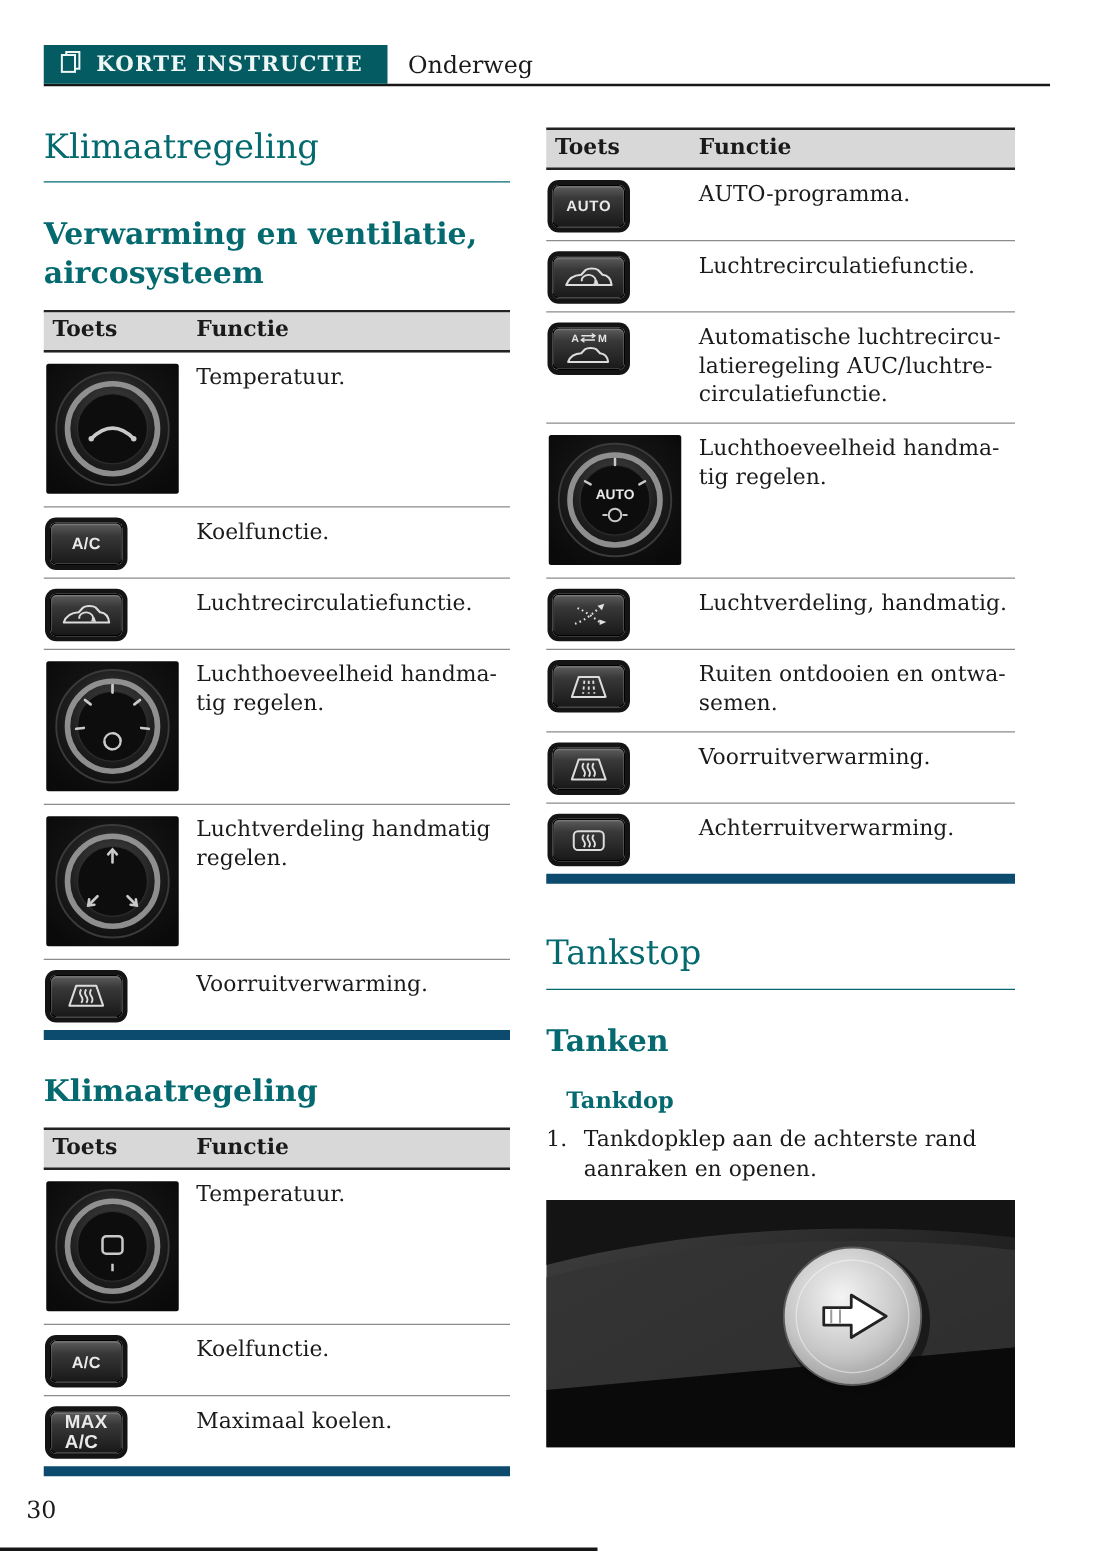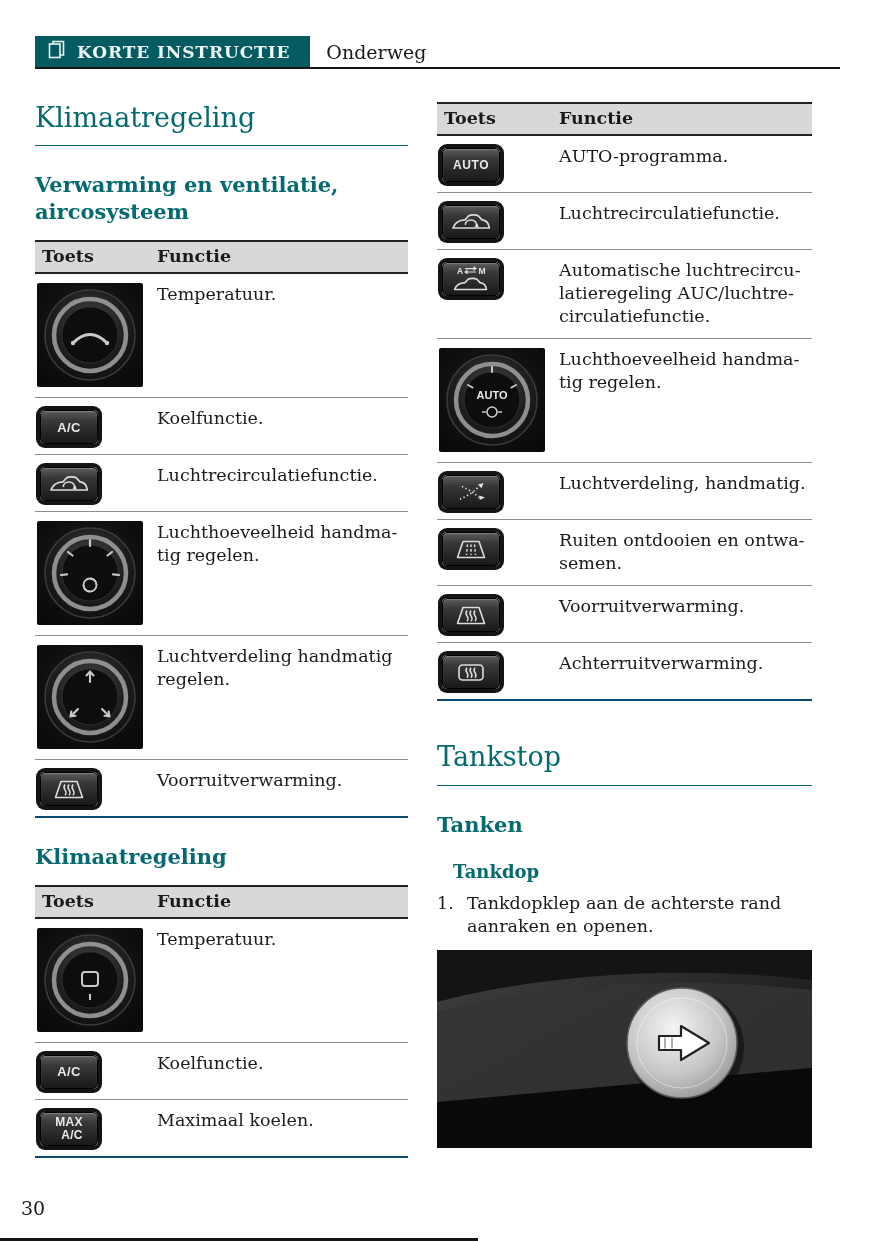--- a/index.html
+++ b/index.html
@@ -26,25 +26,25 @@
   .badge-label{font-weight:bold;font-size:17px;letter-spacing:.9px;white-space:nowrap;}
   .section-label{font-size:19px;margin-left:16px;align-self:center;}
   
   .col{position:absolute;top:102px;width:373px;}
   .col-left{left:35px;}
   .col-right{left:437px;width:375px;}
   h1.doc-title{
     color:var(--accent);font-size:27px;font-weight:normal;line-height:1.2;
     padding-bottom:11px;border-bottom:1px solid var(--accent);
   }
-  h2.doc-h2{color:var(--accent);font-size:21px;font-weight:bold;line-height:1.28;margin:26px 0 14px;}
+  h2.doc-h2{color:var(--accent);font-size:24px;font-weight:bold;line-height:1.28;margin:26px 0 14px;}
   h3.doc-h3{color:var(--accent);font-size:18px;font-weight:bold;margin:22px 16px 0;}
   .mt-lg{margin-top:40px;}
   
-  .btable{border-top:2px solid #222;border-bottom:2px solid #0c4a6e;}
+  .btable{border-top:2px solid #222;border-bottom:8px solid #0c4a6e;}
   .brow{display:flex;border-bottom:1px solid var(--rule);padding:9px 0 10px;}
   .brow:last-child{border-bottom:none;}
   .bhead{background:#d8d8d8;border-bottom:2px solid #222;padding:4px 0;}
   .bhead .bcell{font-weight:bold;font-size:17.5px;line-height:1.25;}
   .c1{width:122px;flex:none;padding-left:2px;}
   .bhead .c1{padding-left:7px;}
   .c2{flex:1;font-size:17.5px;line-height:1.32;padding-right:2px;hyphens:manual;}
   
   .tile-dial{
     width:106px;height:104px;border-radius:2px;
@@ -54,21 +54,21 @@
   .tile-btn{
     width:58px;height:34px;border-radius:5px;margin-left:3px;margin-top:3px;
     background:linear-gradient(180deg,#5c5c5c 0%,#383838 30%,#191919 100%);
     border:1px solid #000;
     box-shadow:0 0 0 4px #141414, inset 0 1px 1px rgba(255,255,255,.22);
     display:flex;align-items:center;justify-content:center;color:#e9e9e9;
     font-family:"Liberation Sans", sans-serif;font-weight:bold;
   }
   .lbl-ac{font-size:13px;letter-spacing:.3px;}
   .lbl-auto{font-size:12px;letter-spacing:.6px;}
-  .lbl-max{font-size:12px;line-height:1.08;text-align:right;letter-spacing:.3px;}
+  .lbl-max{font-size:15px;line-height:1.08;text-align:left;letter-spacing:.3px;}
   
   .steps{margin-top:10px;}
   .step{display:flex;font-size:17.5px;line-height:1.32;hyphens:manual;}
   .step-number{width:30px;flex:none;}
   .step-text{flex:1;}
   figure.photo{margin-top:12px;width:375px;height:198px;}
   figure.photo svg{display:block;}
   
   .page-number{position:absolute;left:21px;bottom:22px;font-size:19px;}
   .scan-edge{position:absolute;left:0;bottom:0;width:478px;height:3px;background:#161616;}

